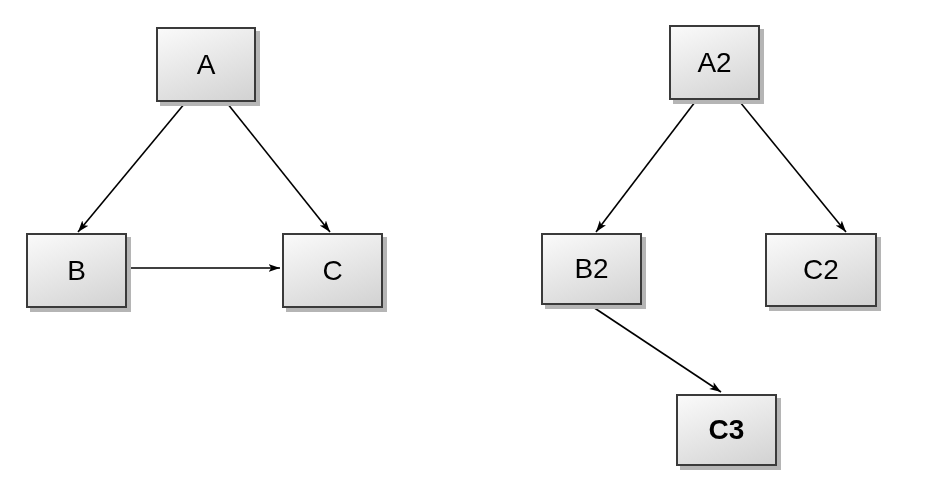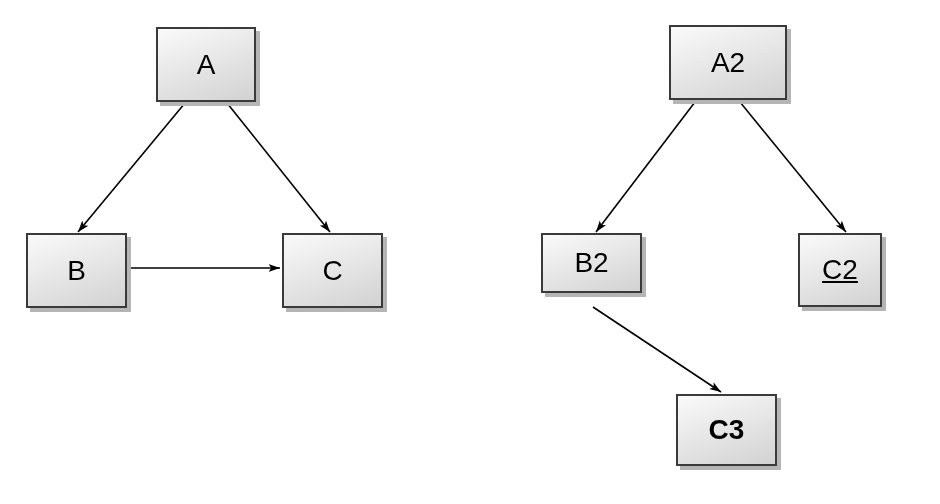--- a/index.html
+++ b/index.html
@@ -59,26 +59,26 @@
   <div id="node-layer">
       <div class="node" style="left: 156px; top: 27px; width: 100px; height: 75px;">
     <span class="node-label">A</span>
   </div>
       <div class="node" style="left: 26px; top: 233px; width: 101px; height: 75px;">
     <span class="node-label">B</span>
   </div>
       <div class="node" style="left: 282px; top: 233px; width: 101px; height: 75px;">
     <span class="node-label">C</span>
   </div>
-      <div class="node" style="left: 669px; top: 25px; width: 118px; height: 75px;">
+      <div class="node" style="left: 669px; top: 25px; width: 91px; height: 75px;">
     <span class="node-label">A2</span>
   </div>
-      <div class="node" style="left: 541px; top: 233px; width: 101px; height: 60px;">
+      <div class="node" style="left: 541px; top: 233px; width: 101px; height: 72px;">
     <span class="node-label">B2</span>
   </div>
-      <div class="node" style="left: 798px; top: 233px; width: 84px; height: 74px; text-decoration: underline;">
+      <div class="node" style="left: 765px; top: 233px; width: 112px; height: 74px;">
     <span class="node-label">C2</span>
   </div>
       <div class="node" style="left: 676px; top: 394px; width: 101px; height: 72px; font-weight: bold;">
     <span class="node-label">C3</span>
   </div>
     </div>
 </div>
 
 </body></html>

